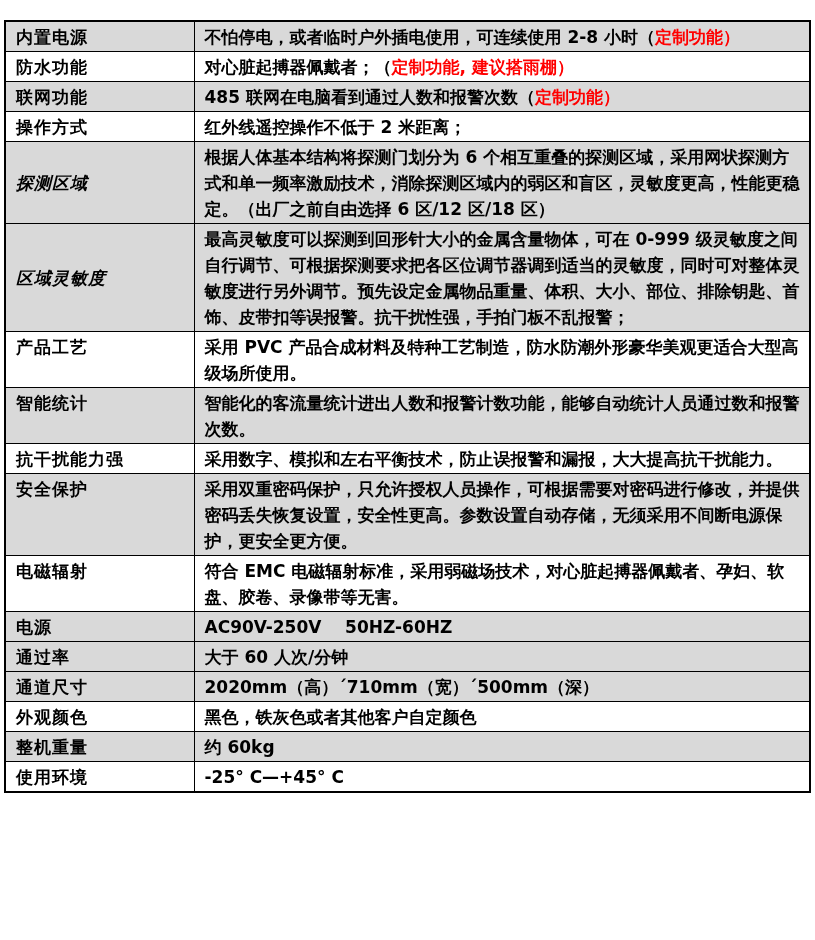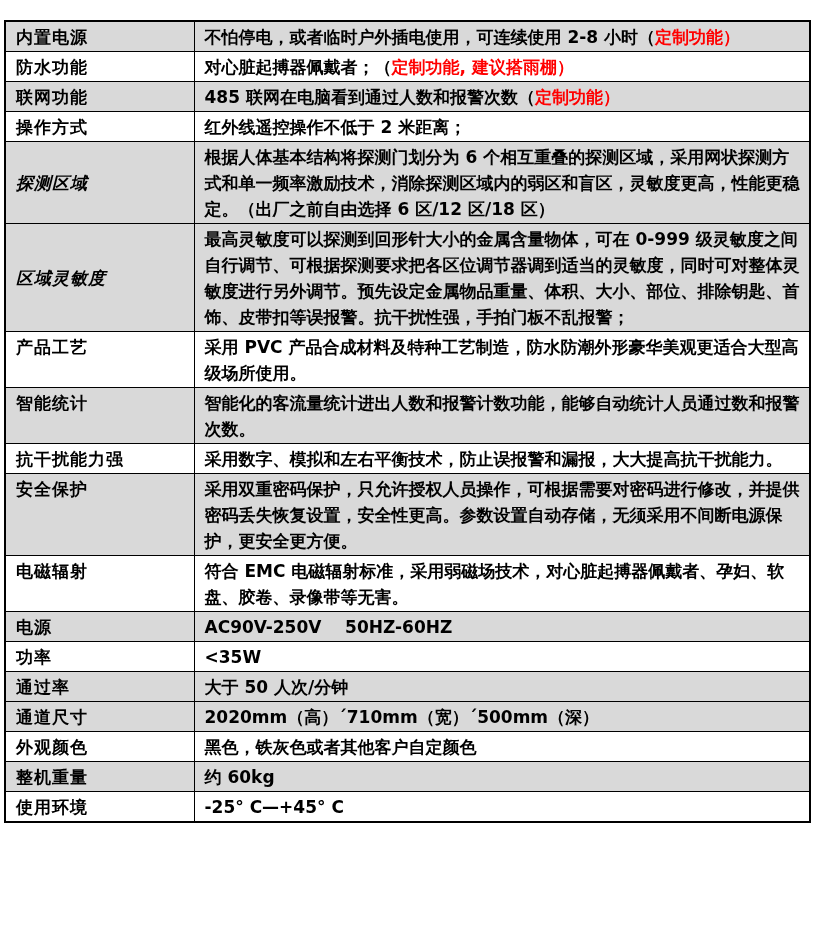--- a/index.html
+++ b/index.html
@@ -93,27 +93,23 @@
           <td class="value"><span>采用双重密码保护，只允许授权人员操作，可根据需要对密码进行修改，并提供密码丢失恢复设置，安全性更高。参数设置自动存储，无须采用不间断电源保护，更安全更方便。</span></td>
         </tr>
         <tr>
           <td class="label">电磁辐射</td>
           <td class="value"><span>符合 EMC 电磁辐射标准，采用弱磁场技术，对心脏起搏器佩戴者、孕妇、软盘、胶卷、录像带等无害。</span></td>
         </tr>
         <tr class="shaded">
           <td class="label">电源</td>
           <td class="value"><span>AC90V-250V    50HZ-60HZ</span></td>
         </tr>
-        <tr>
-          <td class="label">功率</td>
-          <td class="value"><span>&lt;35W</span></td>
-        </tr>
         <tr class="shaded">
           <td class="label">通过率</td>
-          <td class="value"><span>大于 50 人次/分钟</span></td>
+          <td class="value"><span>大于 60 人次/分钟</span></td>
         </tr>
         <tr class="shaded">
           <td class="label">通道尺寸</td>
           <td class="value"><span>2020mm（高）´710mm（宽）´500mm（深）</span></td>
         </tr>
         <tr>
           <td class="label">外观颜色</td>
           <td class="value"><span>黑色，铁灰色或者其他客户自定颜色</span></td>
         </tr>
         <tr class="shaded">

